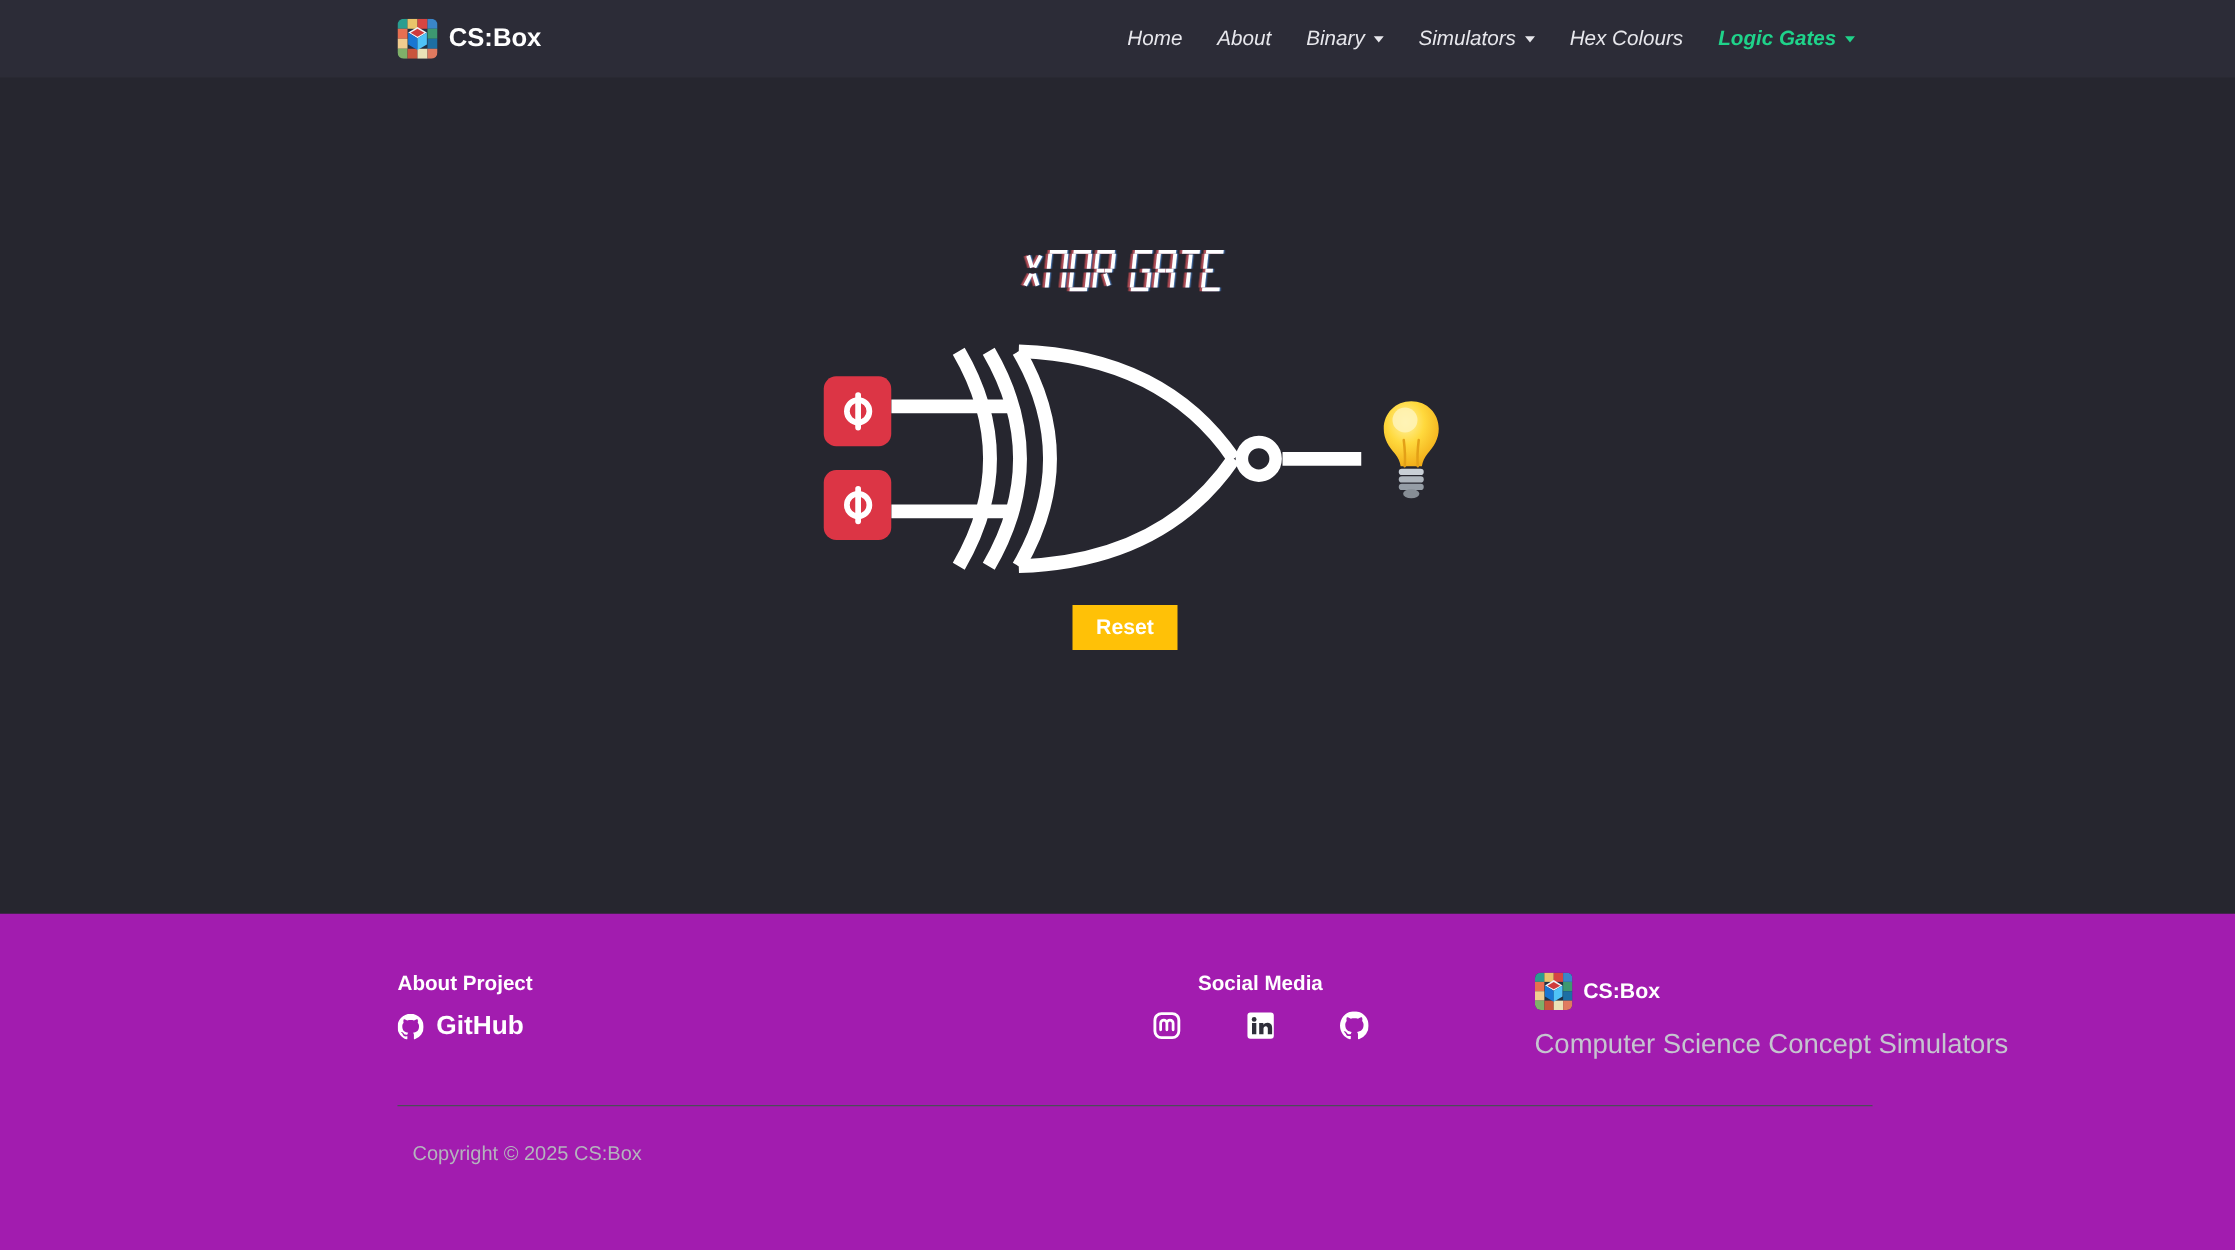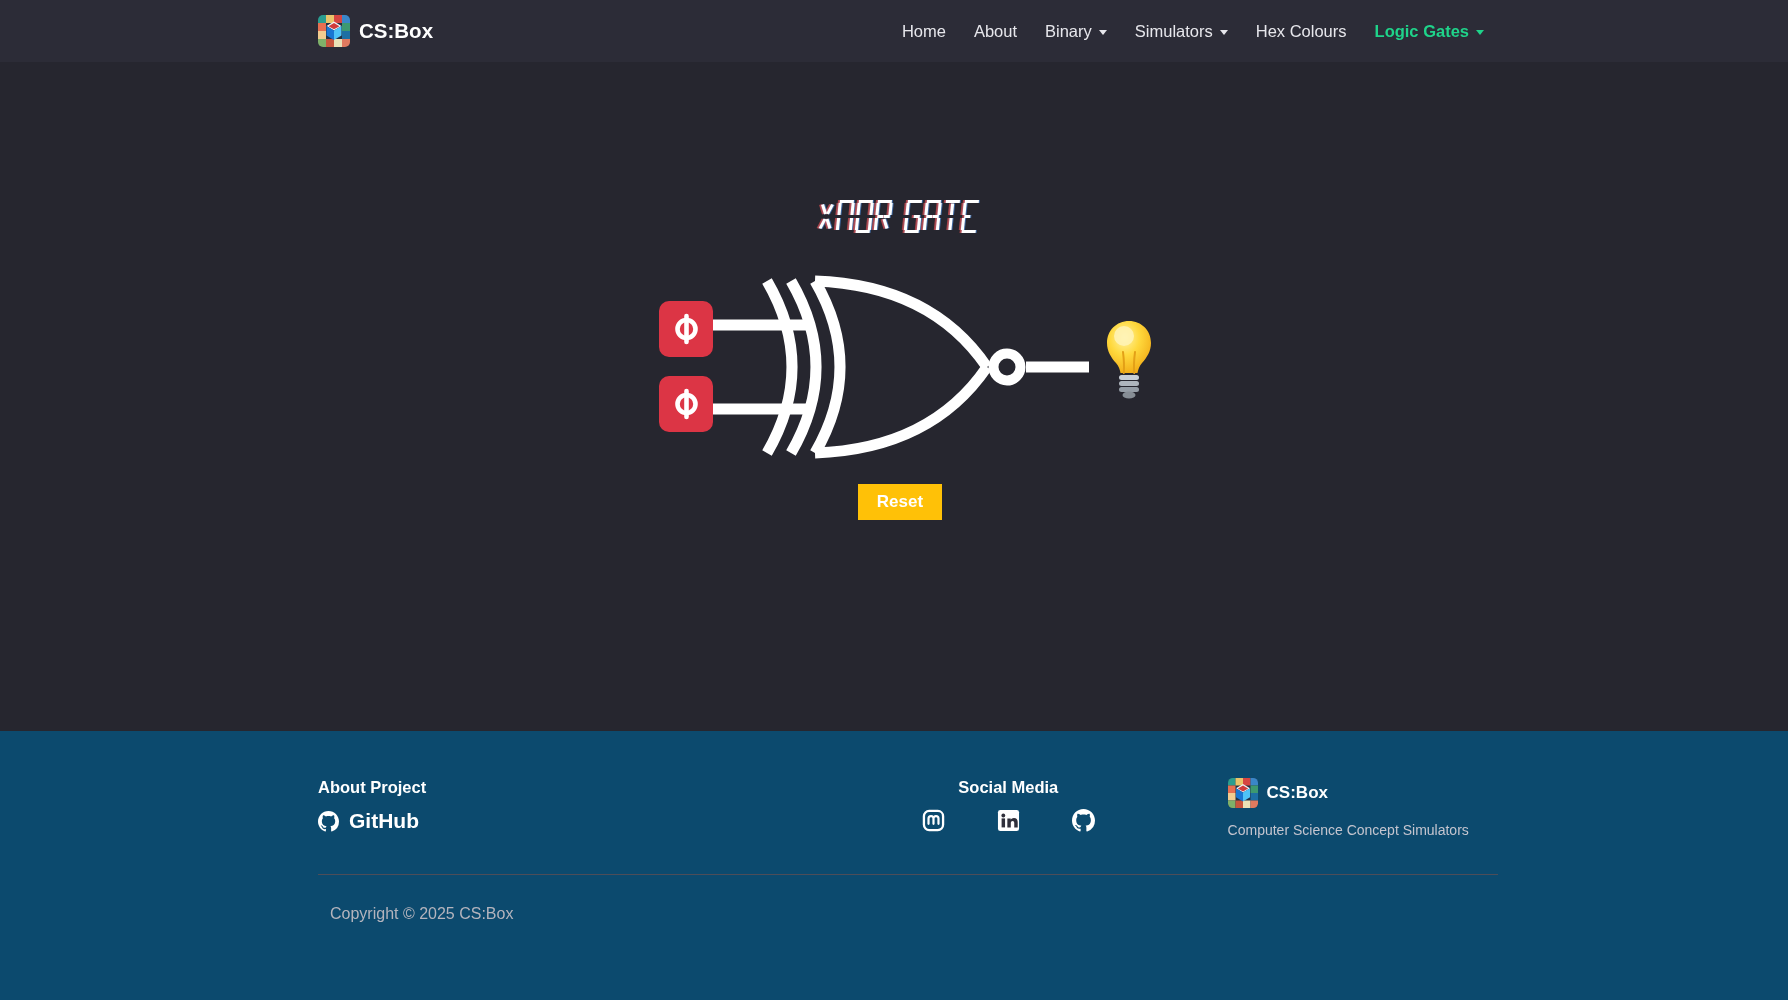--- a/index.html
+++ b/index.html
@@ -11,21 +11,21 @@
     display:flex; flex-direction:column;
   }
   .container { width:1208px; margin:0 auto;padding-left:28px; }
 
   
   .navbar { background:#2c2c37; height:62px; display:flex; align-items:center; flex:0 0 62px; }
   .nav-inner { display:flex; align-items:center; justify-content:space-between; }
   .brand { display:flex; align-items:center; gap:9px; text-decoration:none; color:#fff;
            font-weight:700; font-size:20.5px; cursor:pointer; }
   .brand svg { display:block; }
-  .nav-links { display:flex; align-items:center; }
+  .nav-links { display:flex; align-items:center;font-style:italic; }
   .nav-link { color:#e7e7ec; text-decoration:none; font-size:16.5px; font-weight:500;
               padding:8px 14px; cursor:pointer; white-space:nowrap; }
   .nav-link.active { color:#1fd38a; font-weight:700; }
   .caret { display:inline-block; width:0; height:0; margin-left:7px; vertical-align:2px;
            border-left:4.5px solid transparent; border-right:4.5px solid transparent;
            border-top:5px solid currentColor; }
 
   
   main { flex:0 0 669px; padding-top:138px; }
   .lcd-wrap { display:flex; justify-content:center; transform:translateX(8px); }
@@ -35,32 +35,32 @@
   .toggles { display:flex; flex-direction:column; gap:19px; padding-top:40px; }
   .toggle { width:54px; height:56px; border:none; border-radius:10px; background:#dc3545;
             display:flex; align-items:center; justify-content:center; cursor:pointer; padding:0; }
   .gate-svg { width:460px; height:210px; display:block; }
   .reset-row { display:flex; justify-content:center; margin-top:13px; transform:translateX(6px); }
   .reset-btn { background:#ffc107; border:none; border-radius:0; color:#fff;
                font-family:inherit; font-weight:700; font-size:17px; padding:8px 19px;
                cursor:pointer; }
 
   
-  footer { background:#0c4a6e; flex:1; padding-top:47px; }
+  footer { background:#a21caf; flex:1; padding-top:47px; }
   .footer-cols { display:grid; grid-template-columns:45% 27% 28%; }
   .fcol h6 { margin:0 0 12px; font-size:16.5px; font-weight:700; color:#fff; }
   .fcol.center { text-align:center; }
   .fcol.right { padding-left:60px; }
   .github-link { display:inline-flex; align-items:center; gap:10px; color:#fff;
                  font-weight:700; font-size:21px; text-decoration:none; cursor:pointer; }
   .social-icons { display:flex; justify-content:center; gap:52px; margin-top:10px; }
   .social-icons a { color:#fff; cursor:pointer; display:inline-flex; }
   .fbrand-row { display:flex; align-items:center; gap:9px; color:#fff;
                 font-weight:700; font-size:17px; }
-  .tagline { color:#c5c5cf; font-size:14px; margin-top:14px; white-space:nowrap; }
+  .tagline { color:#c5c5cf; font-size:22px; margin-top:14px; white-space:nowrap; }
   .footer-hr { border:none; border-top:1px solid #4d4d58; margin:36px 0 26px; }
   .copyright p { margin:12px; color:#b4b4bd; font-size:16px; line-height:1.65; }
 </style>
 </head>
 <body>
 
 <svg width="0" height="0" style="position:absolute" aria-hidden="true">
   <defs>
     <clipPath id="logoClip">
         <rect x="0" y="0" width="32" height="32" rx="5"></rect>

